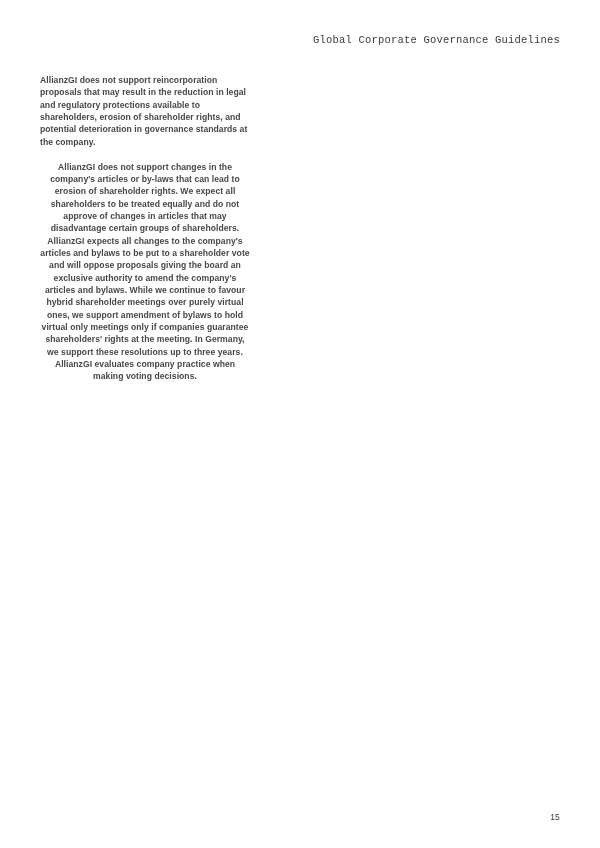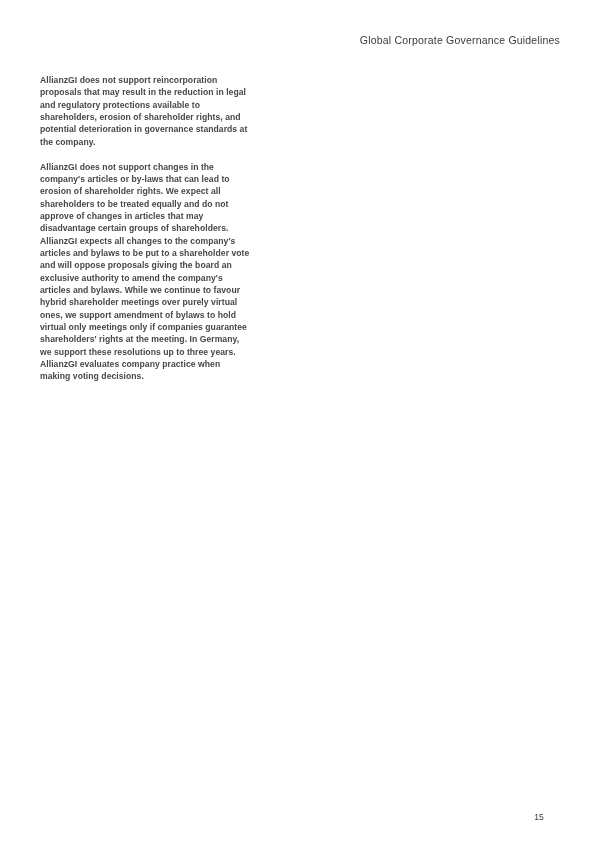--- a/index.html
+++ b/index.html
@@ -26,21 +26,21 @@
   }
 
   .header {
     position: absolute;
     top: 34px;
     right: 40px;
     text-align: right;
     font-size: 10.5px;
     letter-spacing: 0.2px;
     color: #3a3a3a;
-    font-family: Liberation Sans, sans-serif;
+    font-family: Liberation Mono, monospace;
   }
 
   .content {
     position: absolute;
     top: 74px;
     left: 40px;
     width: 210px;
   }
 
   .para {
@@ -50,25 +50,26 @@
     letter-spacing: 0.05px;
     margin: 0 0 12.5px 0;
     text-align: left;
     font-style: normal;
     font-family: "Liberation Sans", sans-serif;
     font-weight: bold;
   }
 
   .para:last-child {
     margin-bottom: 0;
+    text-align: center;
   }
 
   .page-number {
     position: absolute;
-    right: 56px;
+    right: 40px;
     bottom: 26px;
     font-size: 8.5px;
     color: #3a3a3a;
     letter-spacing: 0.2px;
   }
 </style>
 </head>
 <body>
 
 <div class="page">

